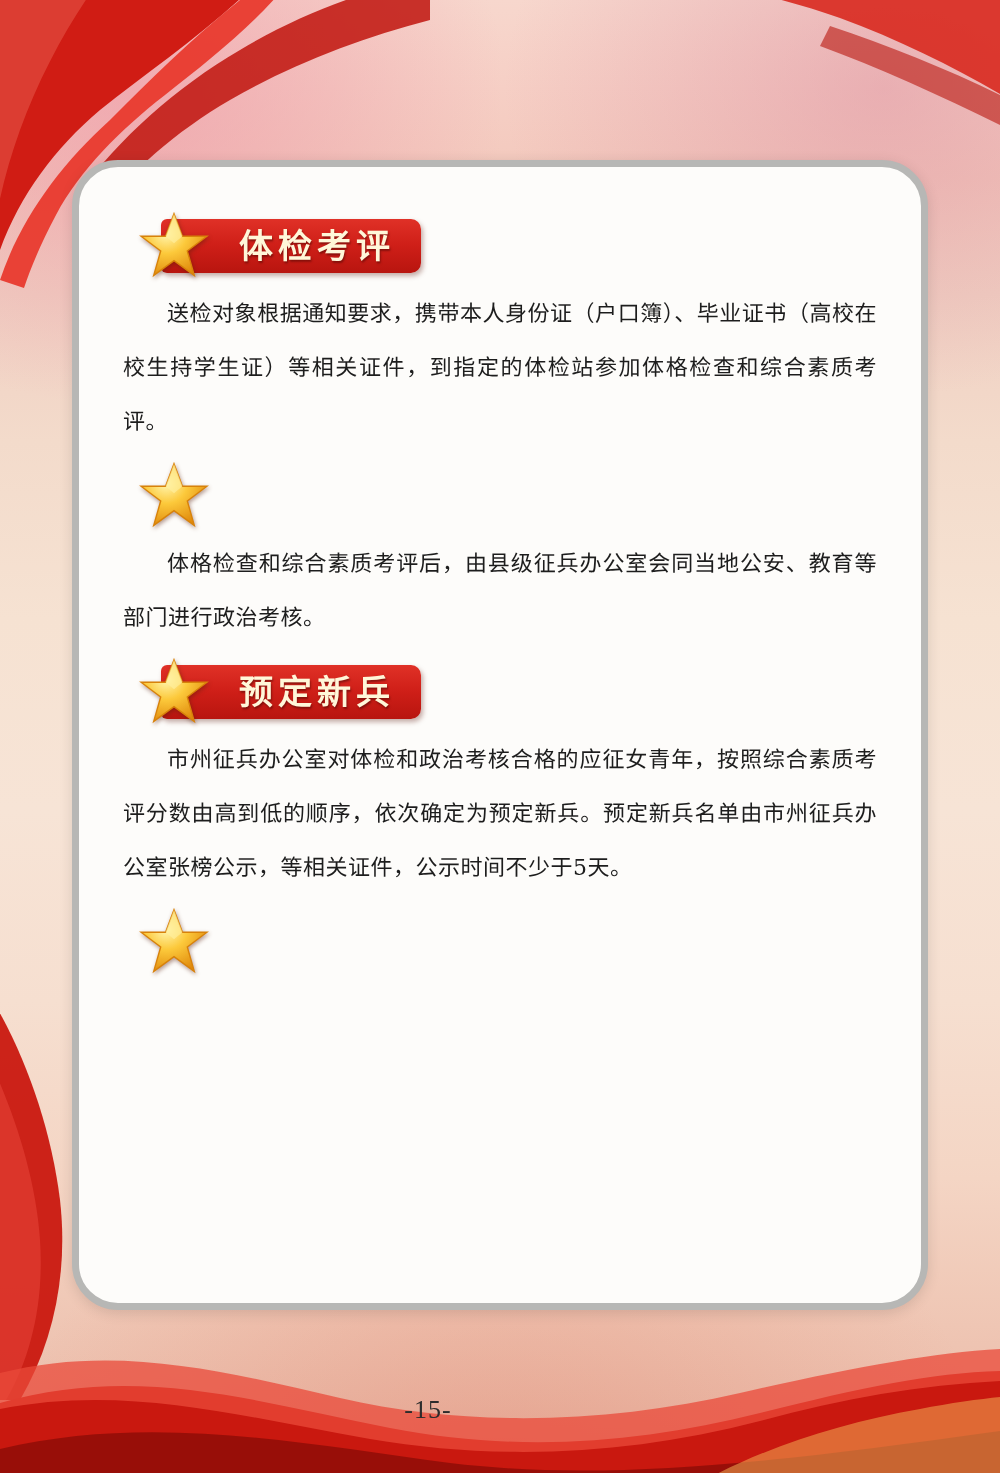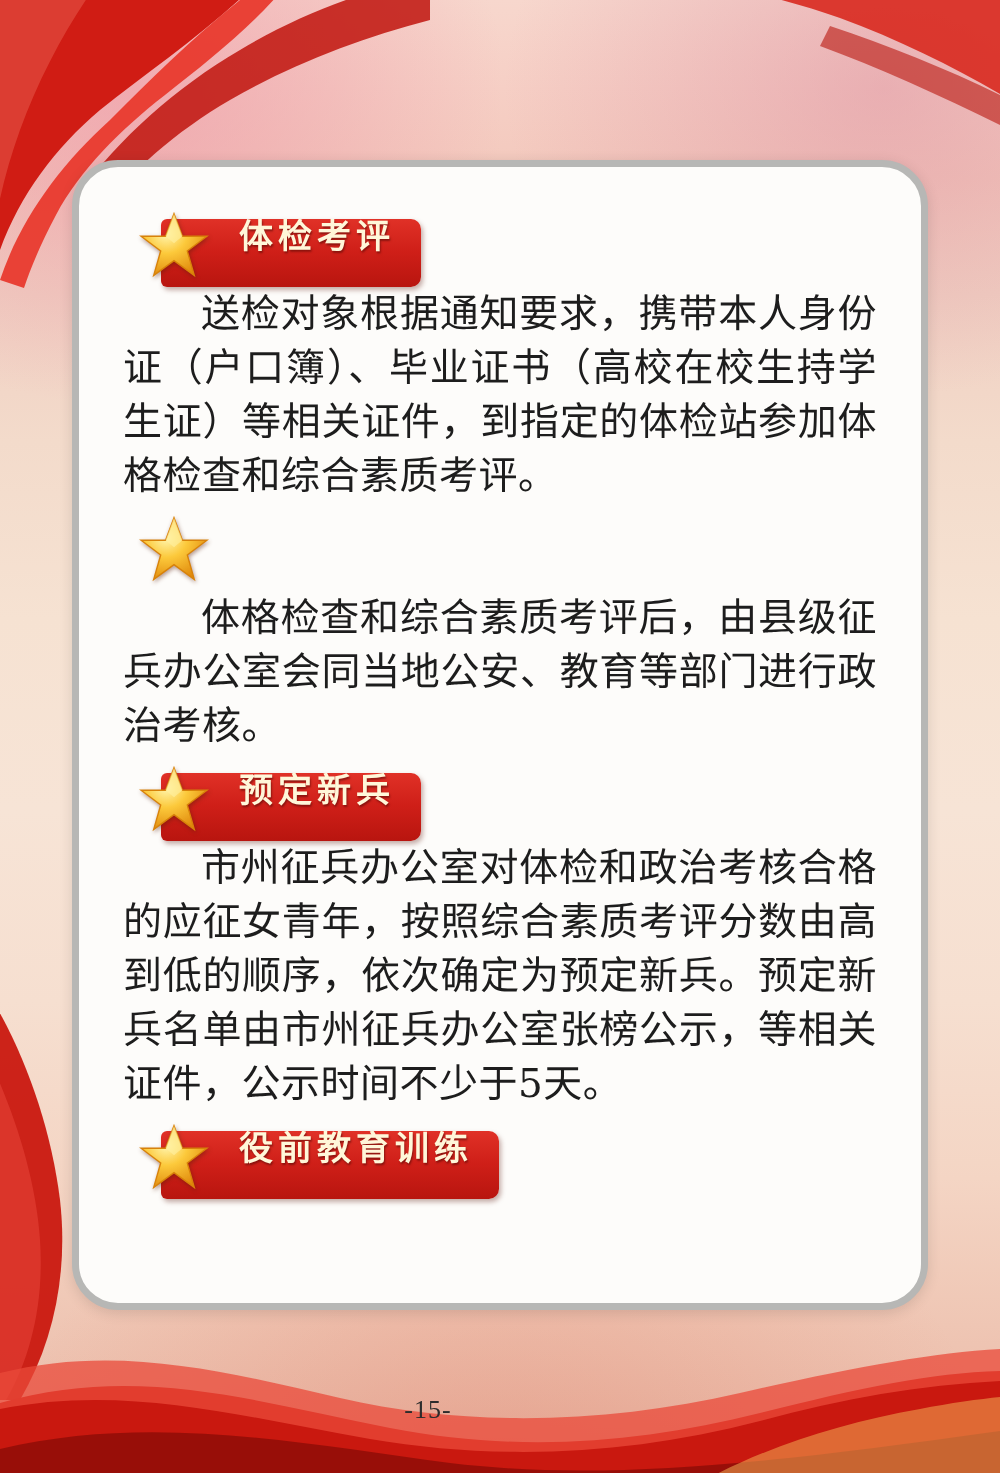--- a/index.html
+++ b/index.html
@@ -93,26 +93,26 @@
   
   .section-head {
     position: relative;
     height: 66px;
     margin: 10px 0 6px 0;
   }
   .banner {
     position: absolute;
     left: 38px;
     top: 6px;
-    height: 68px;
+    height: 54px;
     border-radius: 6px 10px 10px 6px;
     background: linear-gradient(180deg, #e03127 0%, #cf1f18 48%, #b8150f 100%);
     box-shadow: 2px 3px 5px rgba(90,20,10,0.35);
     display: flex;
-    align-items: flex-start;
+    align-items: center;
     padding: 0 26px 0 78px;
     box-sizing: border-box;
   }
   .banner-text {
     color: #fff7d9;
     font-family: "DejaVu Serif", "Liberation Serif", serif;
     font-weight: bold;
     font-size: 34px;
     letter-spacing: 5px;
     text-shadow: 1px 2px 2px rgba(80,10,5,0.55);
@@ -123,21 +123,21 @@
     position: absolute;
     left: 16px;
     top: -2px;
     width: 70px;
     height: 70px;
     filter: drop-shadow(1px 2px 2px rgba(90,30,10,0.45));
   }
 
   
   .para {
-    font-size: 39px;
+    font-size: 22px;
     line-height: 54px;
     color: #1d1d1d;
     text-align: justify;
     text-justify: inter-ideograph;
     text-indent: 2em;
     margin: 8px 0 14px 0;
     letter-spacing: 0.5px;
     font-family: "DejaVu Serif", "Liberation Serif", serif;
   }
 
@@ -243,23 +243,20 @@
             <stop offset="100%" stop-color="#e08a0c"></stop>
           </radialGradient>
         </defs>
         <polygon points="50,4 62,36 97,36 69,57 79,92 50,71 21,92 31,57 3,36 38,36" fill="url(#sg3)" stroke="#d8820a" stroke-width="2"></polygon>
         <polygon points="50,4 62,36 50,46 38,36" fill="#fff0a0" opacity="0.65"></polygon>
       </svg>
     </div>
     <p class="para">市州征兵办公室对体检和政治考核合格的应征女青年，按照综合素质考评分数由高到低的顺序，依次确定为预定新兵。预定新兵名单由市州征兵办公室张榜公示，等相关证件，公示时间不少于5天。</p>
 
     <div class="section-head">
-      <div class="banner">
-        <span class="banner-text">役前教育训练</span>
-      </div>
       <svg class="star" viewBox="0 0 100 100">
         <defs>
           <radialGradient id="sg4" cx="38%" cy="32%" r="72%">
             <stop offset="0%" stop-color="#fff6b0"></stop>
             <stop offset="45%" stop-color="#fcc93b"></stop>
             <stop offset="100%" stop-color="#e08a0c"></stop>
           </radialGradient>
         </defs>
         <polygon points="50,4 62,36 97,36 69,57 79,92 50,71 21,92 31,57 3,36 38,36" fill="url(#sg4)" stroke="#d8820a" stroke-width="2"></polygon>
         <polygon points="50,4 62,36 50,46 38,36" fill="#fff0a0" opacity="0.65"></polygon>

